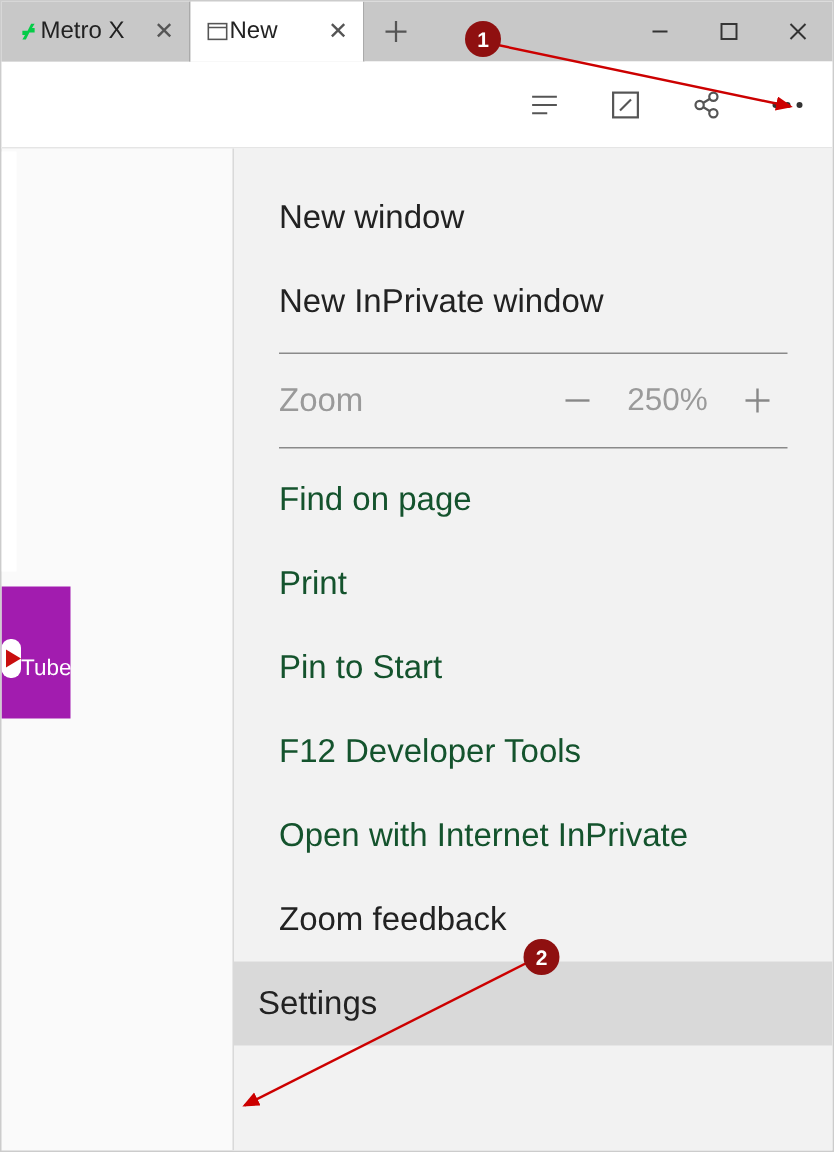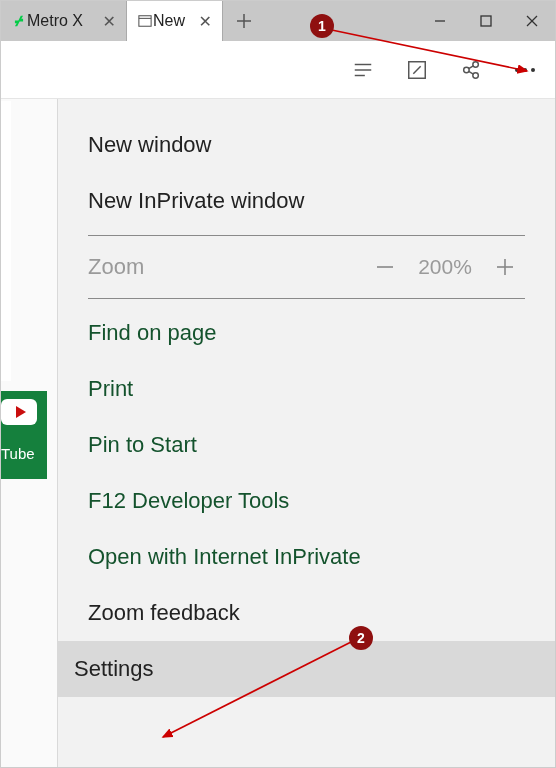--- a/index.html
+++ b/index.html
@@ -2,43 +2,43 @@
 <html><head>
 <meta charset="utf-8">
 <style>
   * { box-sizing: border-box; margin: 0; padding: 0; font-family: "Segoe UI", Arial, sans-serif; }
   body { width: 556px; height: 768px; background: #fafafa; position: relative; overflow: hidden; border: 1px solid #ccc; }
   
   
   .titlebar { height: 40px; background: #c8c8c8; display: flex; align-items: stretch; }
   .tab { display: flex; align-items: center; padding: 0 10px; font-size: 16px; gap: 0; border-right: 1px solid #aaa; }
   .tab.inactive { background: #c8c8c8; color: #222; width: 126px; }
-  .tab.active { background: #fff; color: #222; width: 96px; }
+  .tab.active { background: #fff; color: #222; width: 116px; }
   .tab-favicon { width: 16px; height: 16px; display:flex; align-items:center; justify-content:center; }
   .tab-title { white-space: nowrap; overflow: hidden; flex: 1; }
   .tab-close { font-size: 16px; color:#555; }
   .newtab { width: 42px; display:flex; align-items:center; justify-content:center; font-size:22px; color:#555; }
   .titlebar-spacer { flex:1; }
   .win-btns { display:flex; }
   .win-btn { width: 46px; display:flex; align-items:center; justify-content:center; color:#333; }
   .win-btn svg { display:block; }
   
   
   .toolbar { height: 58px; display:flex; align-items:center; justify-content:flex-end; gap: 30px; padding-right: 18px; background:#fff; border-bottom:1px solid #e5e5e5;}
   .tool-icon { width:24px; height:24px; display:flex; align-items:center; justify-content:center; color:#555; }
   
   
-  .red-sidebar { position:absolute; left:0; top:390px; width:46px; height:88px; background:#15803d; color:#fff; display:flex; flex-direction:column; font-size:15px; }
+  .red-sidebar { position:absolute; left:0; top:390px; width:46px; height:88px; background:#a21caf; color:#fff; display:flex; flex-direction:row; align-items:center; font-size:15px; }
   .red-play { width:36px; height:26px; background:#fff; border-radius:6px; margin-top:8px; display:flex; align-items:center; justify-content:center; }
   .red-play::after { content:""; border-left:10px solid #c90e0e; border-top:6px solid transparent; border-bottom:6px solid transparent; margin-left:3px;}
   .red-label { margin-top:20px; }
   .white-strip { position:absolute; left:0; top:100px; width:10px; height:280px; background:#fff; }
   
   
-  .menu { position:absolute; right:0; top:98px; width:498px; bottom:0; background:#f2f2f2; border-left:1px solid #d9d9d9; display:flex; flex-direction:column; padding-top:18px;}
+  .menu { position:absolute; right:0; top:98px; width:400px; bottom:0; background:#f2f2f2; border-left:1px solid #d9d9d9; display:flex; flex-direction:column; padding-top:18px;}
   .menu-item { padding: 15px 30px; font-size:22px; color:#222; }
   .menu-item.disabled { color:#14532d; }
   .menu-item.highlight { background:#d9d9d9;padding-left:16px; }
   .menu-sep { margin: 6px 30px; border:none; border-top:1px solid #8a8a8a; }
   .zoom-row { display:flex; align-items:center; padding: 12px 30px; font-size:22px; color:#9a9a9a;justify-content:center; }
   .zoom-label { flex:1; }
   .zoom-btn { width:40px; text-align:center; color:#888; }
   .zoom-val { width:80px; text-align:center; font-size:21px; }
   .zoom-plus svg, .zoom-minus svg { display:block; margin:auto; }
   
@@ -139,21 +139,21 @@
   <div class="menu-item">New window</div>
   <div class="menu-item">New InPrivate window</div>
   <hr class="menu-sep">
   <div class="zoom-row">
     <span class="zoom-label">Zoom</span>
     <span class="zoom-btn zoom-minus">
       <svg width="22" height="22">
           <line x1="3" y1="11" x2="19" y2="11" stroke="#888" stroke-width="1.6"></line>
         </svg>
     </span>
-    <span class="zoom-val">200%</span>
+    <span class="zoom-val">250%</span>
     <span class="zoom-btn zoom-plus">
       <svg width="24" height="24">
           <line x1="4" y1="12" x2="20" y2="12" stroke="#888" stroke-width="1.6"></line>
           <line x1="12" y1="4" x2="12" y2="20" stroke="#888" stroke-width="1.6"></line>
         </svg>
     </span>
   </div>
   <hr class="menu-sep">
   <div class="menu-item disabled">Find on page</div>
   <div class="menu-item disabled">Print</div>

